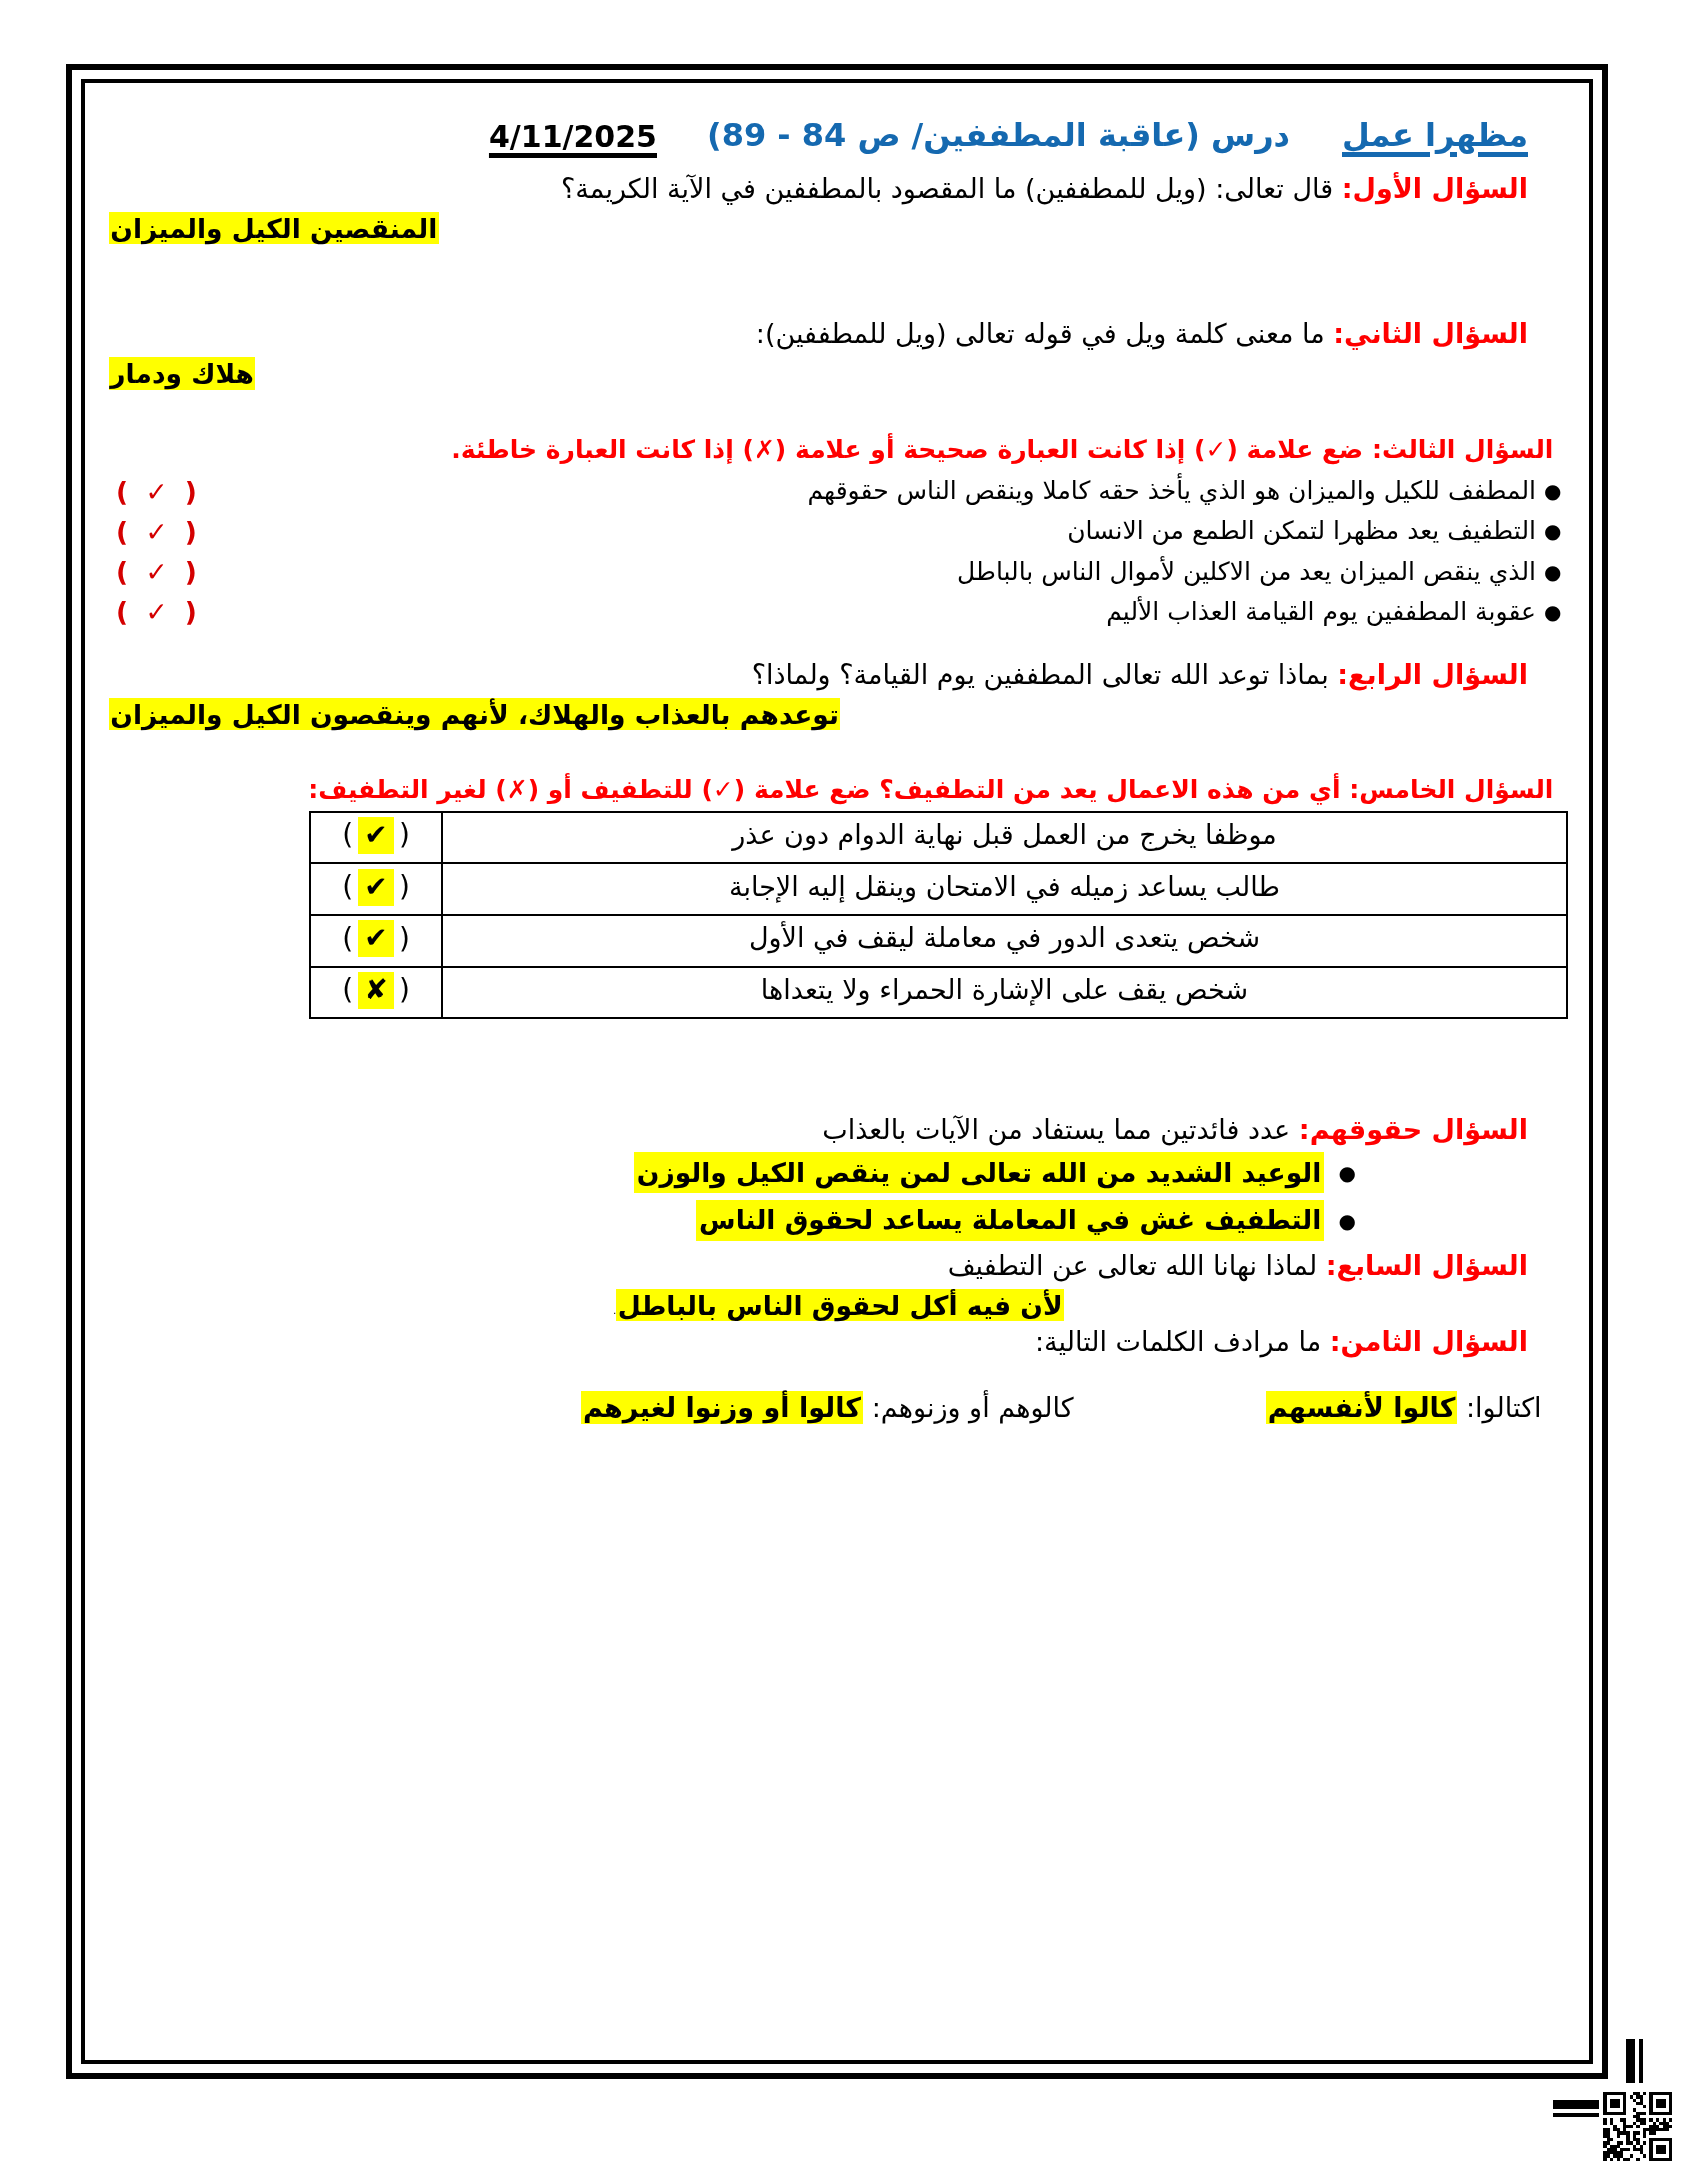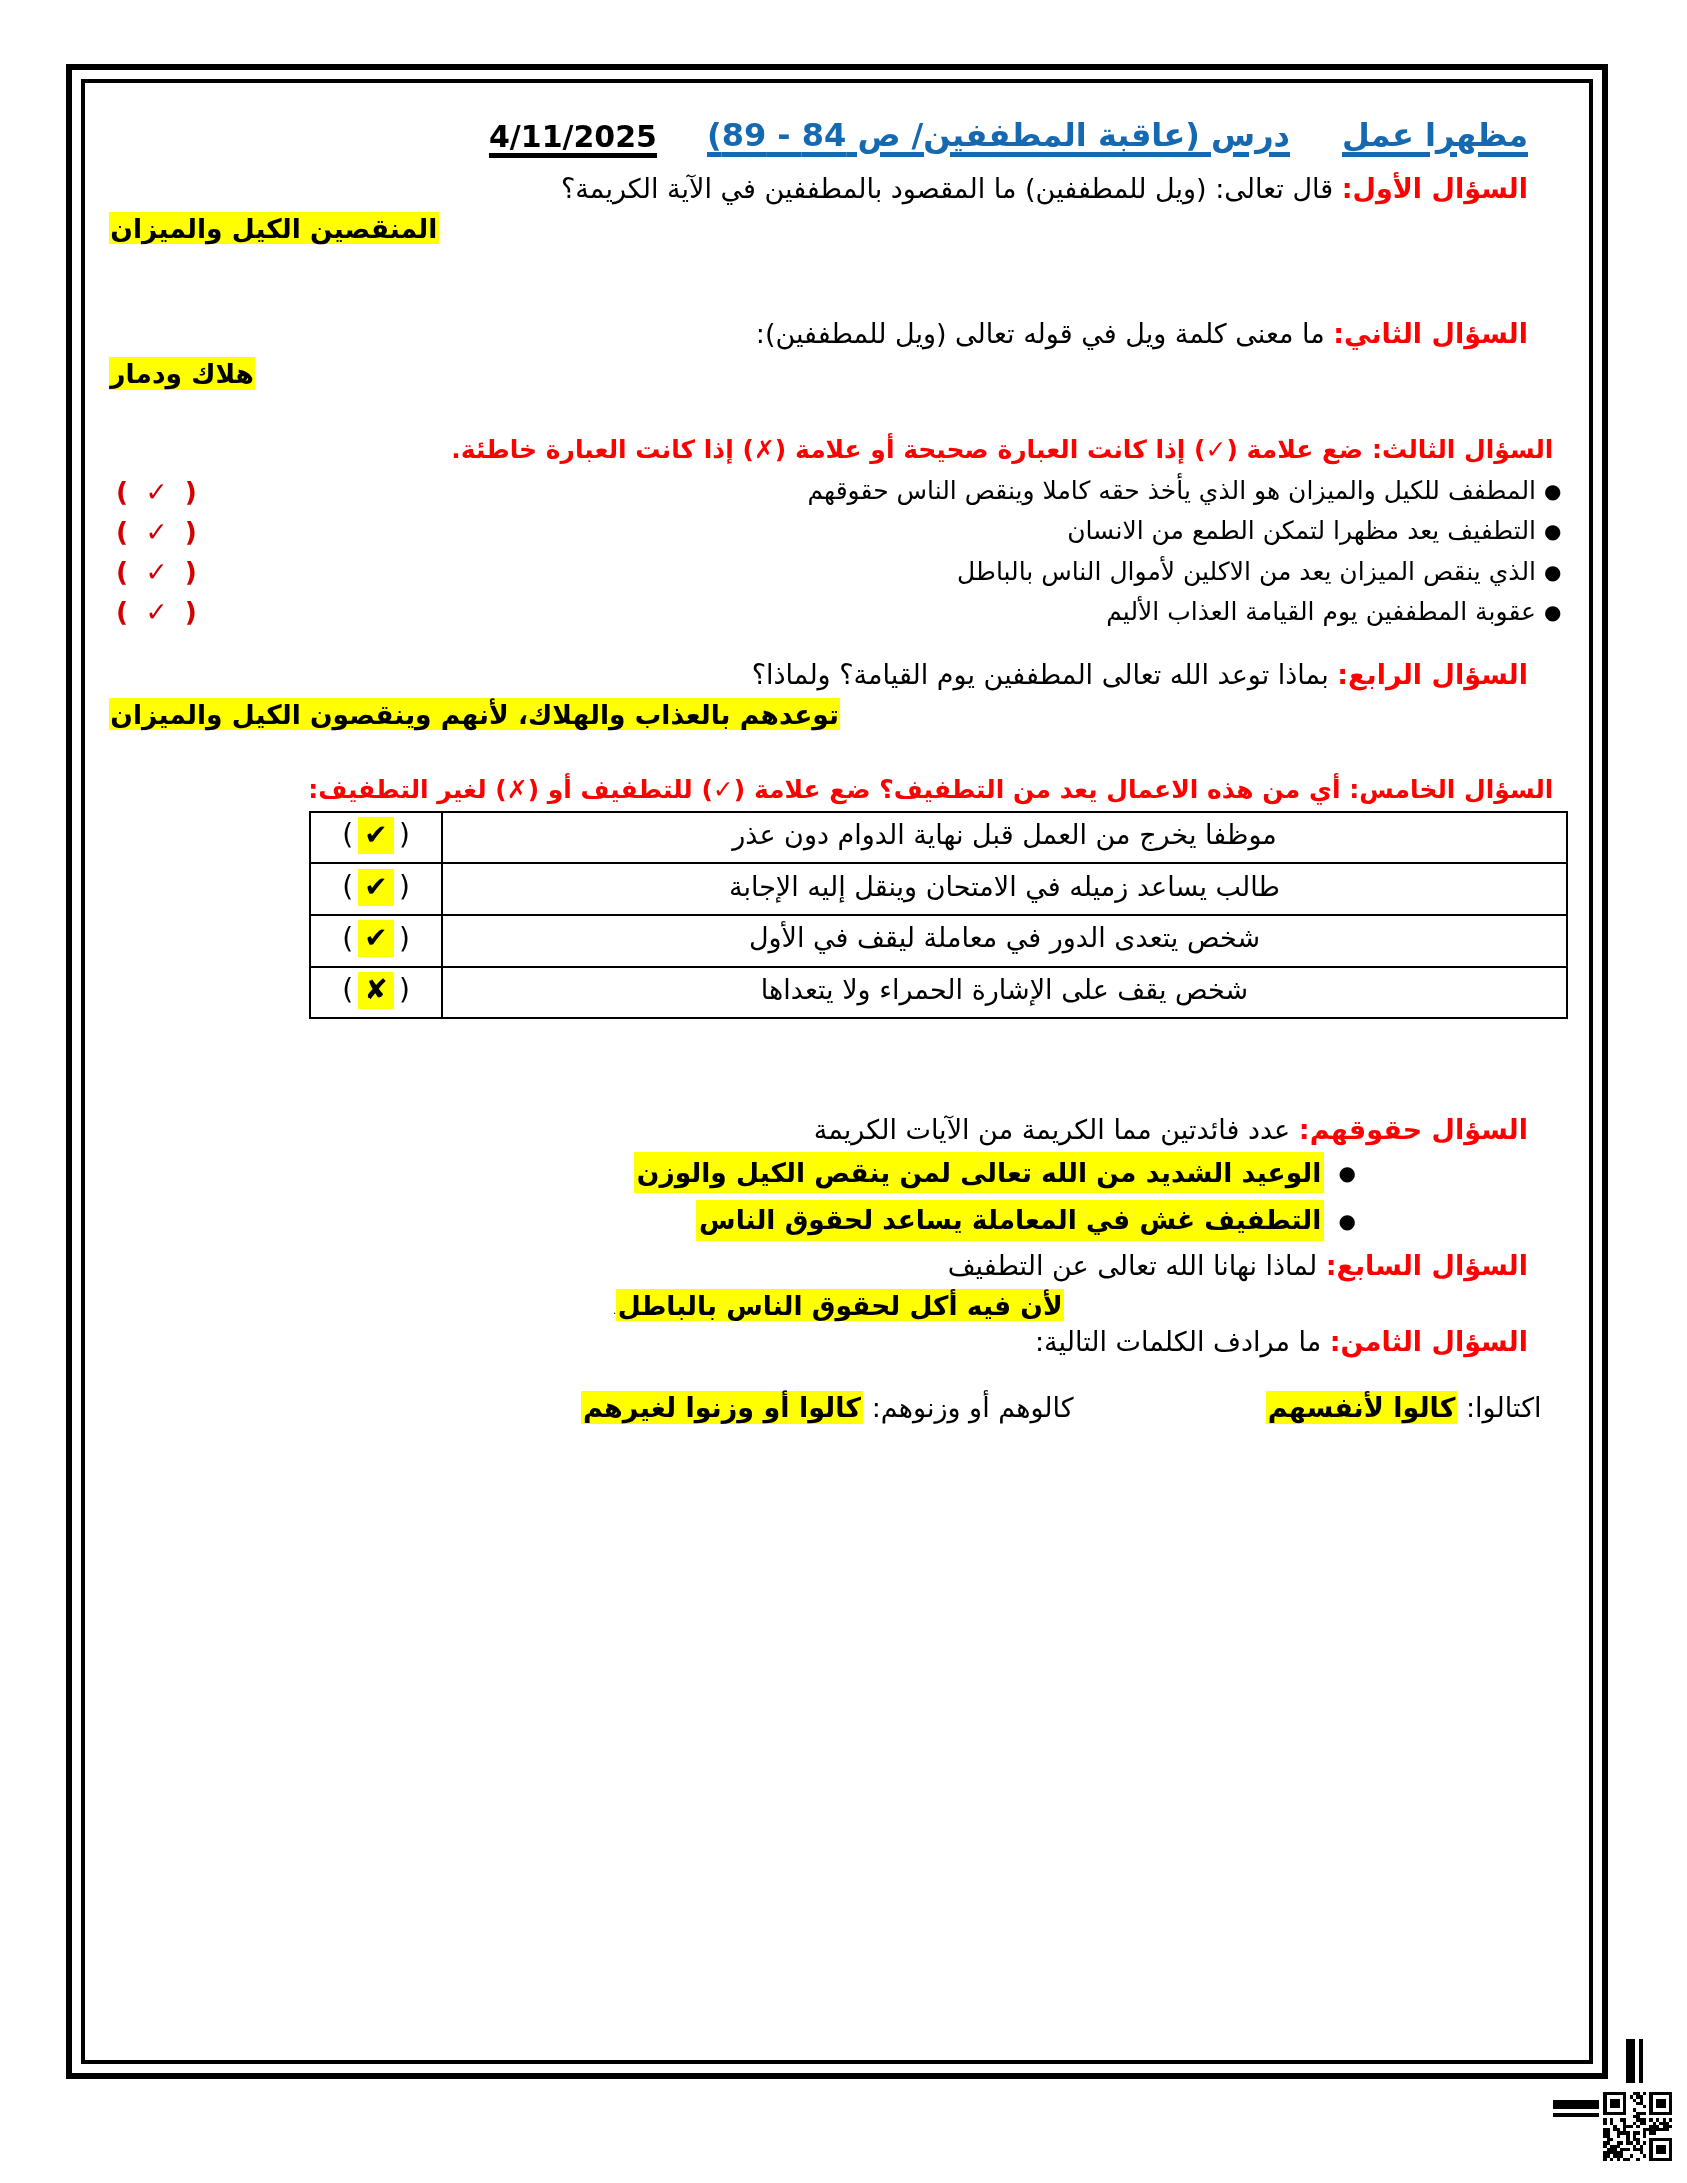--- a/index.html
+++ b/index.html
@@ -63,21 +63,20 @@
     text-decoration: underline;
     text-underline-offset: 6px;
     text-decoration-thickness: 4.6px;
     white-space: nowrap;
     letter-spacing: 0px;
   }
   .hdr-lesson {
     font-size: 32px;
     font-weight: bold;
     color: #1569B0;
-    text-decoration: underline;
     text-underline-offset: 6px;
     text-decoration-thickness: 4.6px;
     white-space: nowrap;
     margin-right: 52px;
   }
   .hdr-date {
     font-size: 30px;
     font-weight: bold;
     color: #000000;
     text-decoration: underline;
@@ -420,21 +419,21 @@
           <td class="q5-mark"><span class="paren">(</span><span class="glyph">✘</span><span class="paren">)</span></td>
         </tr>
       </tbody>
     </table>
   </div>
 
   <div class="spacer-xl"></div>
 
   <div class="q-block">
     <div class="q-line">
-      <span class="q-label">السؤال حقوقهم:</span><span class="q-body"> عدد فائدتين مما الكريمة من الآيات الكريمة</span>
+      <span class="q-label">السؤال حقوقهم:</span><span class="q-body"> عدد فائدتين مما يستفاد من الآيات بالعذاب</span>
     </div>
     <ul class="hl-bullets">
       <li>
         <span class="dot">●</span>
         <span class="txt">الوعيد الشديد من الله تعالى لمن ينقص الكيل والوزن</span>
       </li>
       <li>
         <span class="dot">●</span>
         <span class="txt">التطفيف غش في المعاملة يساعد لحقوق الناس</span>
       </li>

